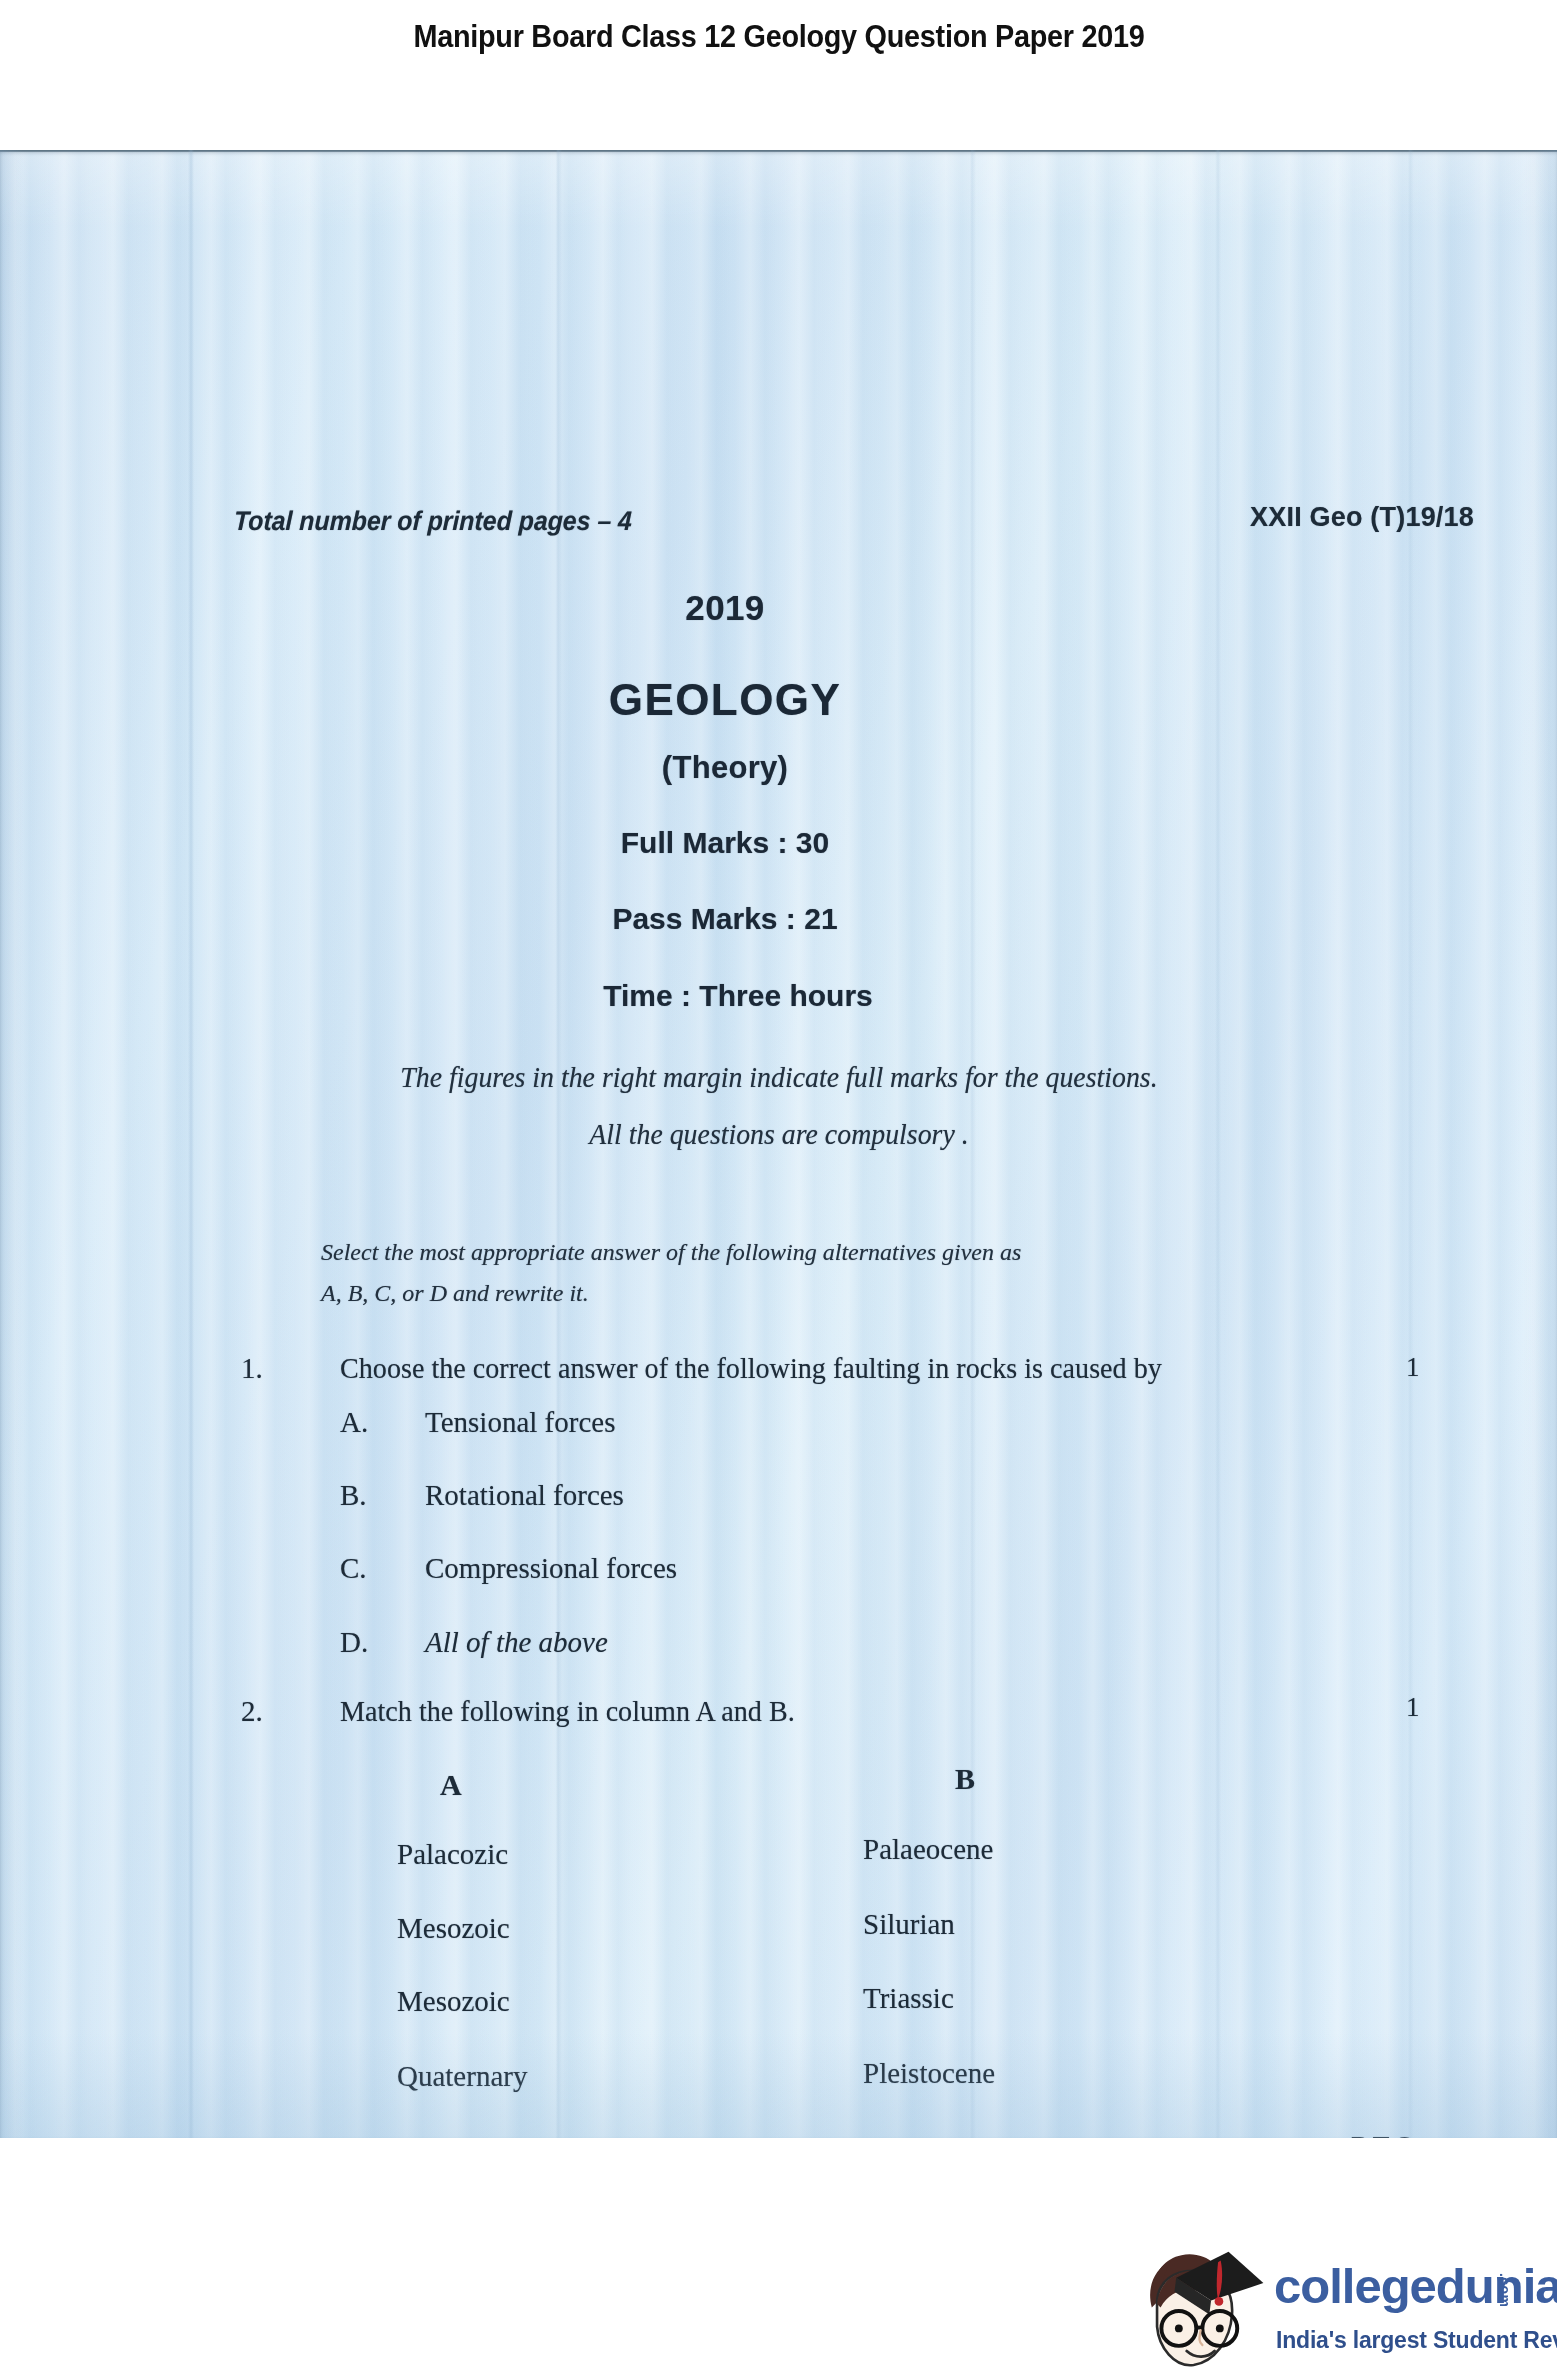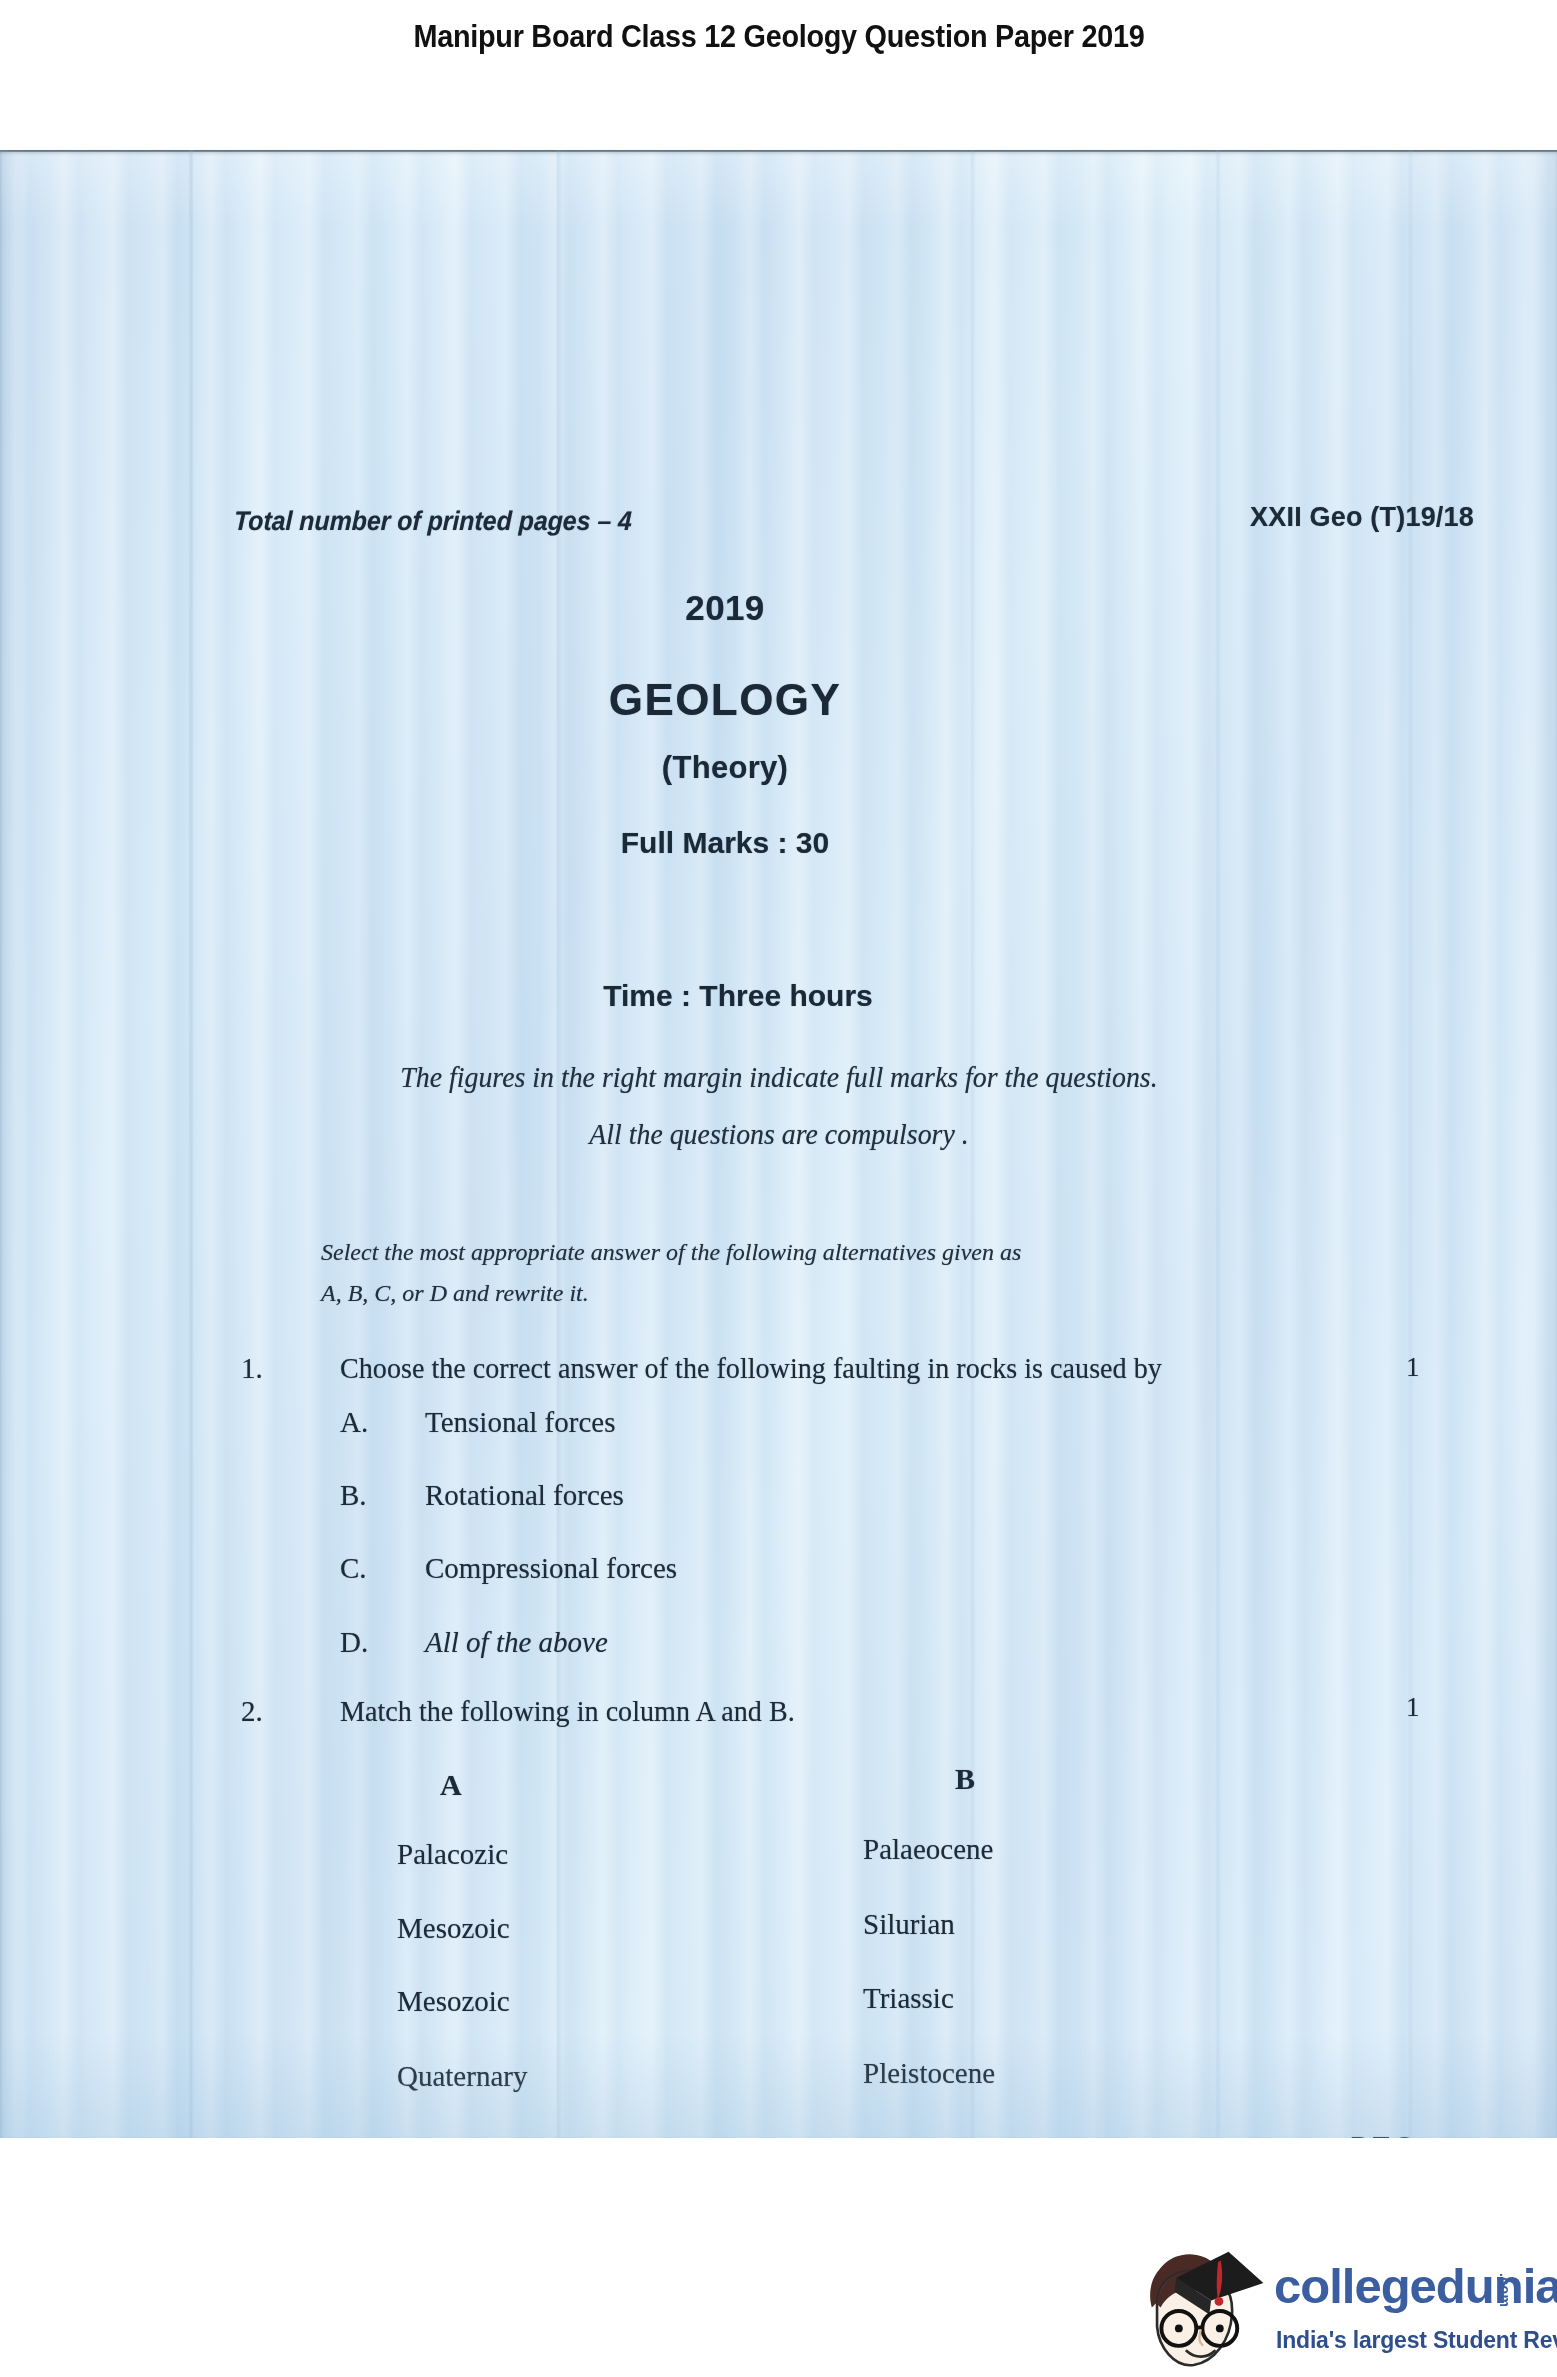--- a/index.html
+++ b/index.html
@@ -288,20 +288,21 @@
     <div class="ink hdr-right">XXII Geo (T)19/18</div>
 
     <div class="ink center-line t-year">2019</div>
 
     <div class="ink center-line t-theory">(Theory)</div>
 
     <div class="ink center-line t-subject">GEOLOGY</div>
 
     <div class="ink center-line t-full">Full Marks : 30</div>
 
+    <div class="ink center-line t-pass">Pass Marks : 21</div>
 
     <div class="ink center-line t-time">Time : Three hours</div>
 
     <div class="ink italic-note n1">The figures in the right margin indicate full marks for the questions.</div>
 
     <div class="ink italic-note n2">All the questions are compulsory .</div>
 
     <div class="ink instr">
       <span>Select the most appropriate answer of the following alternatives given as</span>
       <span class="l2">A, B, C, or D and rewrite it.</span>

